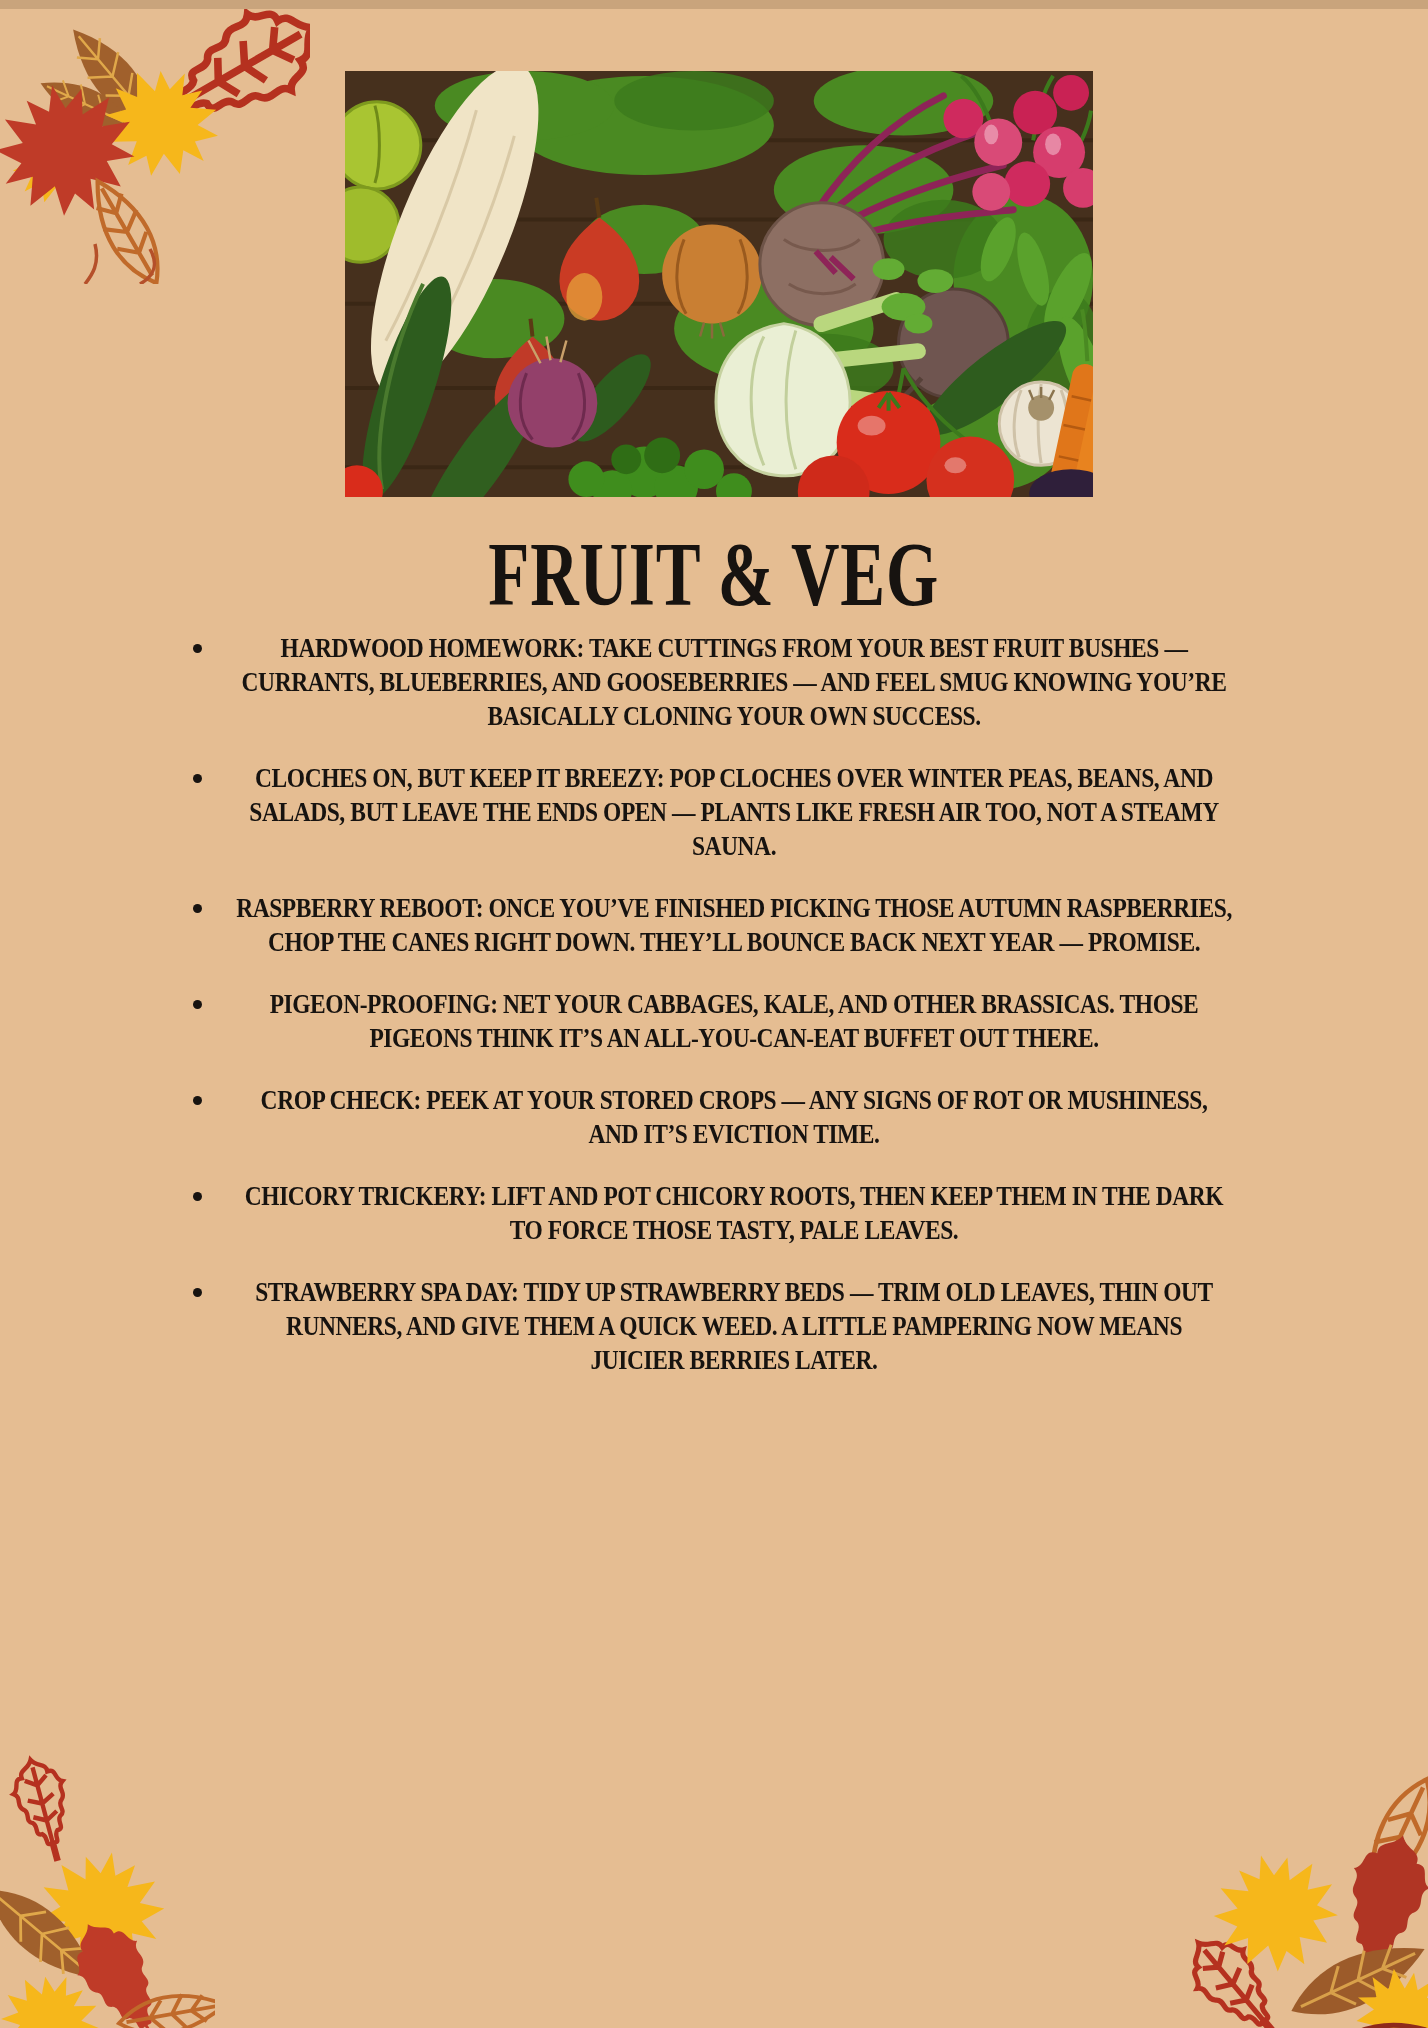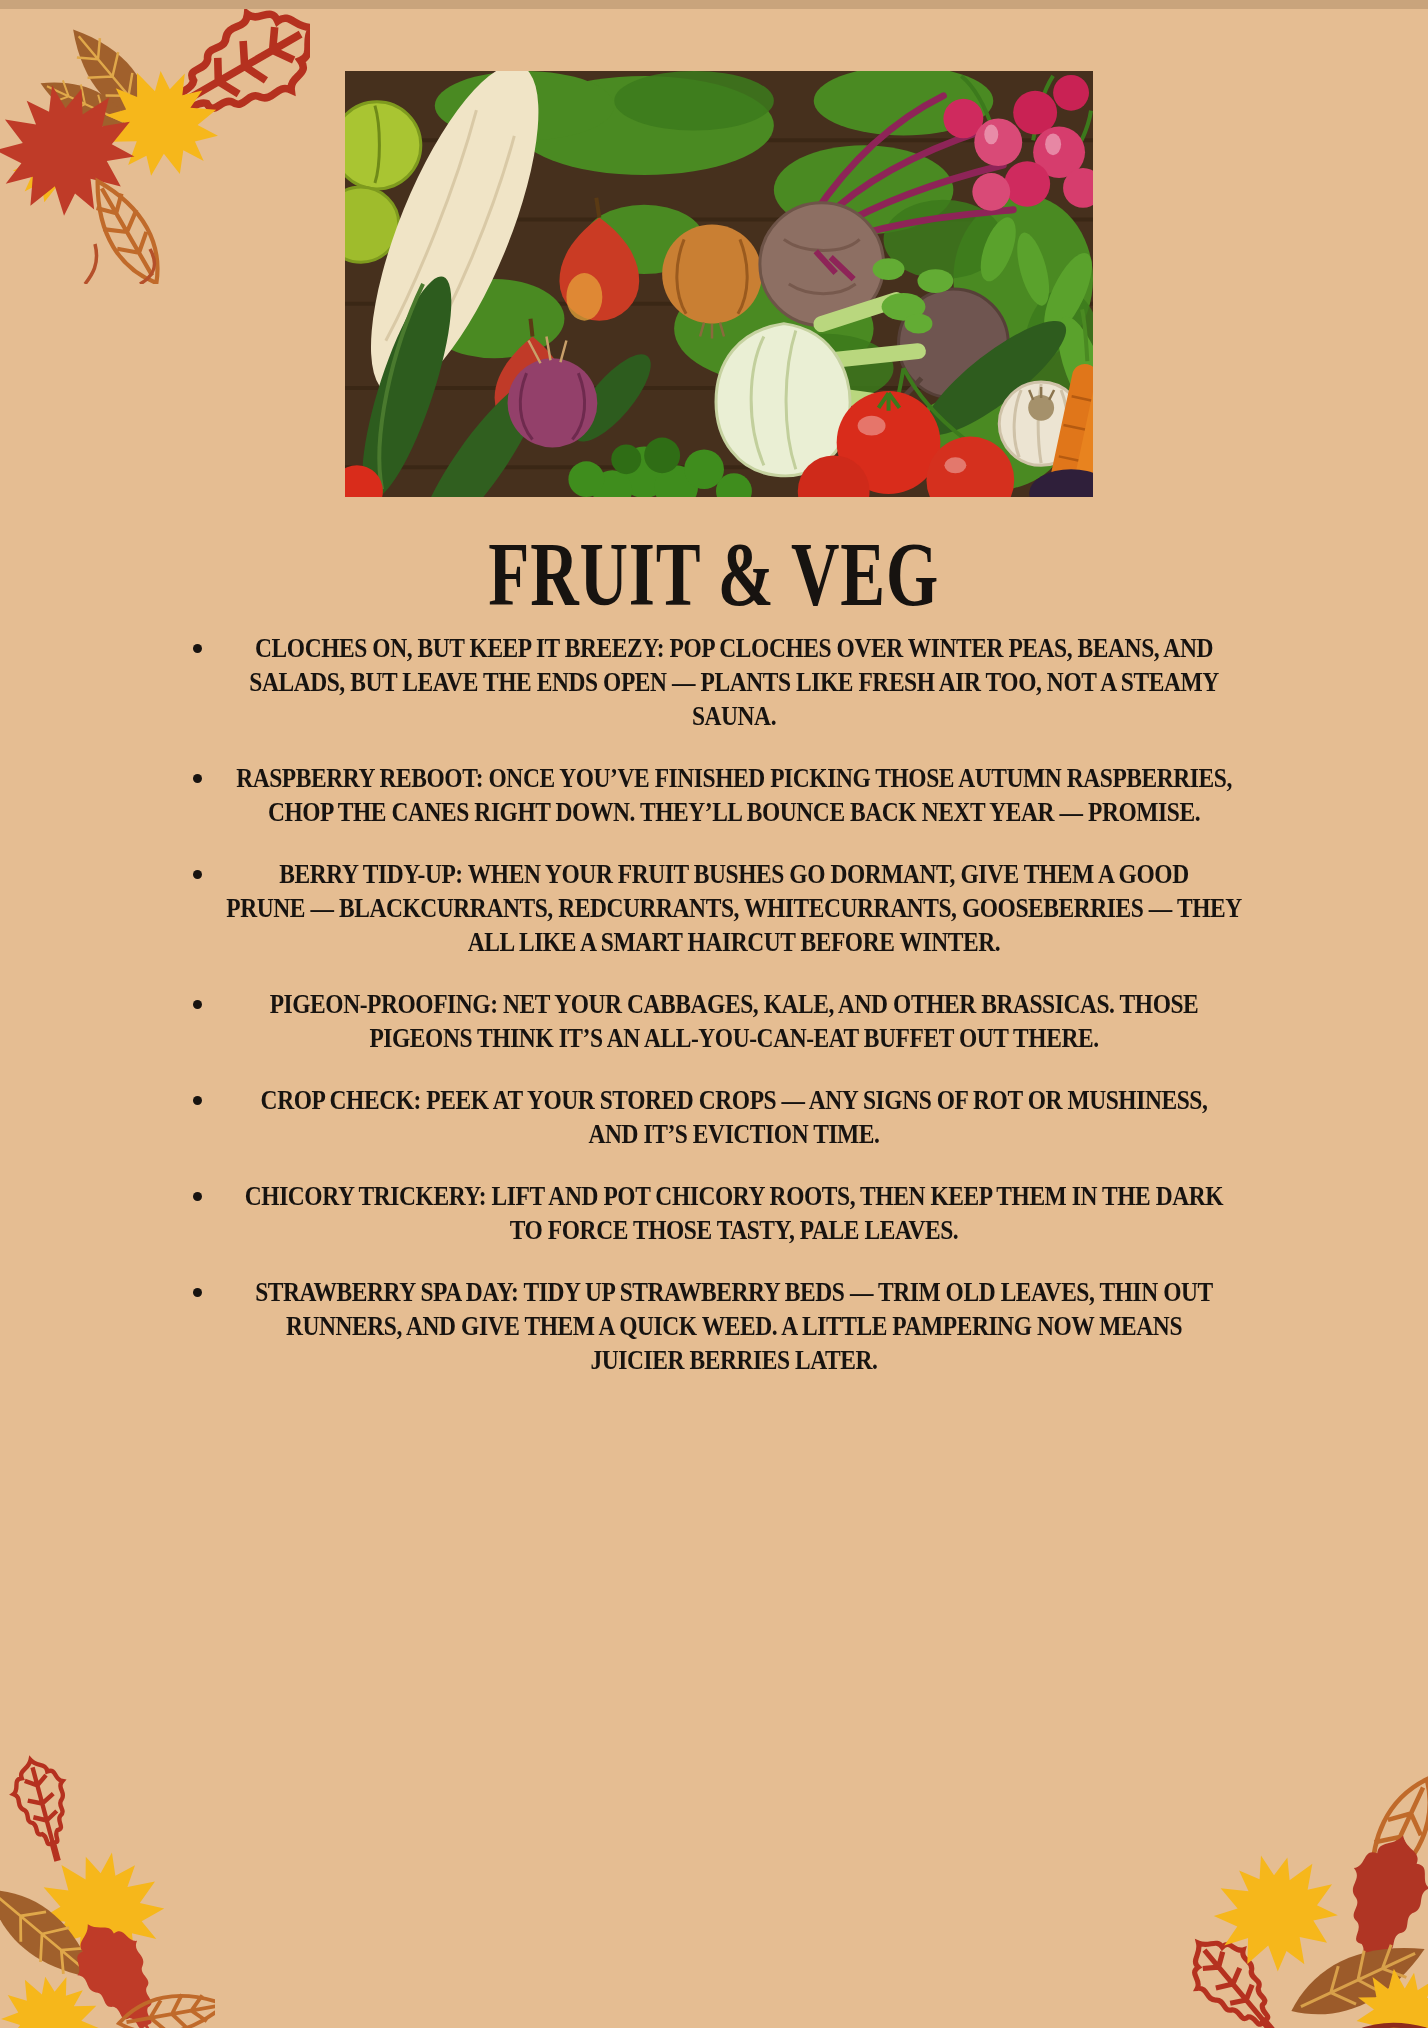--- a/index.html
+++ b/index.html
@@ -246,37 +246,37 @@
     <circle cx="12" cy="424" r="26" fill="#d92c1b"></circle>
   </svg>
 
   <div class="title-wrap">
     <span class="title">FRUIT &amp; VEG</span>
   </div>
 
   <div class="content">
     <div class="bullet">
       <span class="dot"></span>
+      <div class="btext">HARDWOOD HOMEWORK: TAKE CUTTINGS FROM YOUR BEST FRUIT BUSHES —
+CURRANTS, BLUEBERRIES, AND GOOSEBERRIES — AND FEEL SMUG KNOWING YOU’RE
+BASICALLY CLONING YOUR OWN SUCCESS.</div>
+    </div>
+    <div class="bullet">
+      <span class="dot"></span>
       <div class="btext">CLOCHES ON, BUT KEEP IT BREEZY: POP CLOCHES OVER WINTER PEAS, BEANS, AND
 SALADS, BUT LEAVE THE ENDS OPEN — PLANTS LIKE FRESH AIR TOO, NOT A STEAMY
 SAUNA.</div>
     </div>
     <div class="bullet">
       <span class="dot"></span>
       <div class="btext">RASPBERRY REBOOT: ONCE YOU’VE FINISHED PICKING THOSE AUTUMN RASPBERRIES,
 CHOP THE CANES RIGHT DOWN. THEY’LL BOUNCE BACK NEXT YEAR — PROMISE.</div>
     </div>
     <div class="bullet">
       <span class="dot"></span>
-      <div class="btext">BERRY TIDY-UP: WHEN YOUR FRUIT BUSHES GO DORMANT, GIVE THEM A GOOD
-PRUNE — BLACKCURRANTS, REDCURRANTS, WHITECURRANTS, GOOSEBERRIES — THEY
-ALL LIKE A SMART HAIRCUT BEFORE WINTER.</div>
-    </div>
-    <div class="bullet">
-      <span class="dot"></span>
       <div class="btext">PIGEON-PROOFING: NET YOUR CABBAGES, KALE, AND OTHER BRASSICAS. THOSE
 PIGEONS THINK IT’S AN ALL-YOU-CAN-EAT BUFFET OUT THERE.</div>
     </div>
     <div class="bullet">
       <span class="dot"></span>
       <div class="btext">CROP CHECK: PEEK AT YOUR STORED CROPS — ANY SIGNS OF ROT OR MUSHINESS,
 AND IT’S EVICTION TIME.</div>
     </div>
     <div class="bullet">
       <span class="dot"></span>

